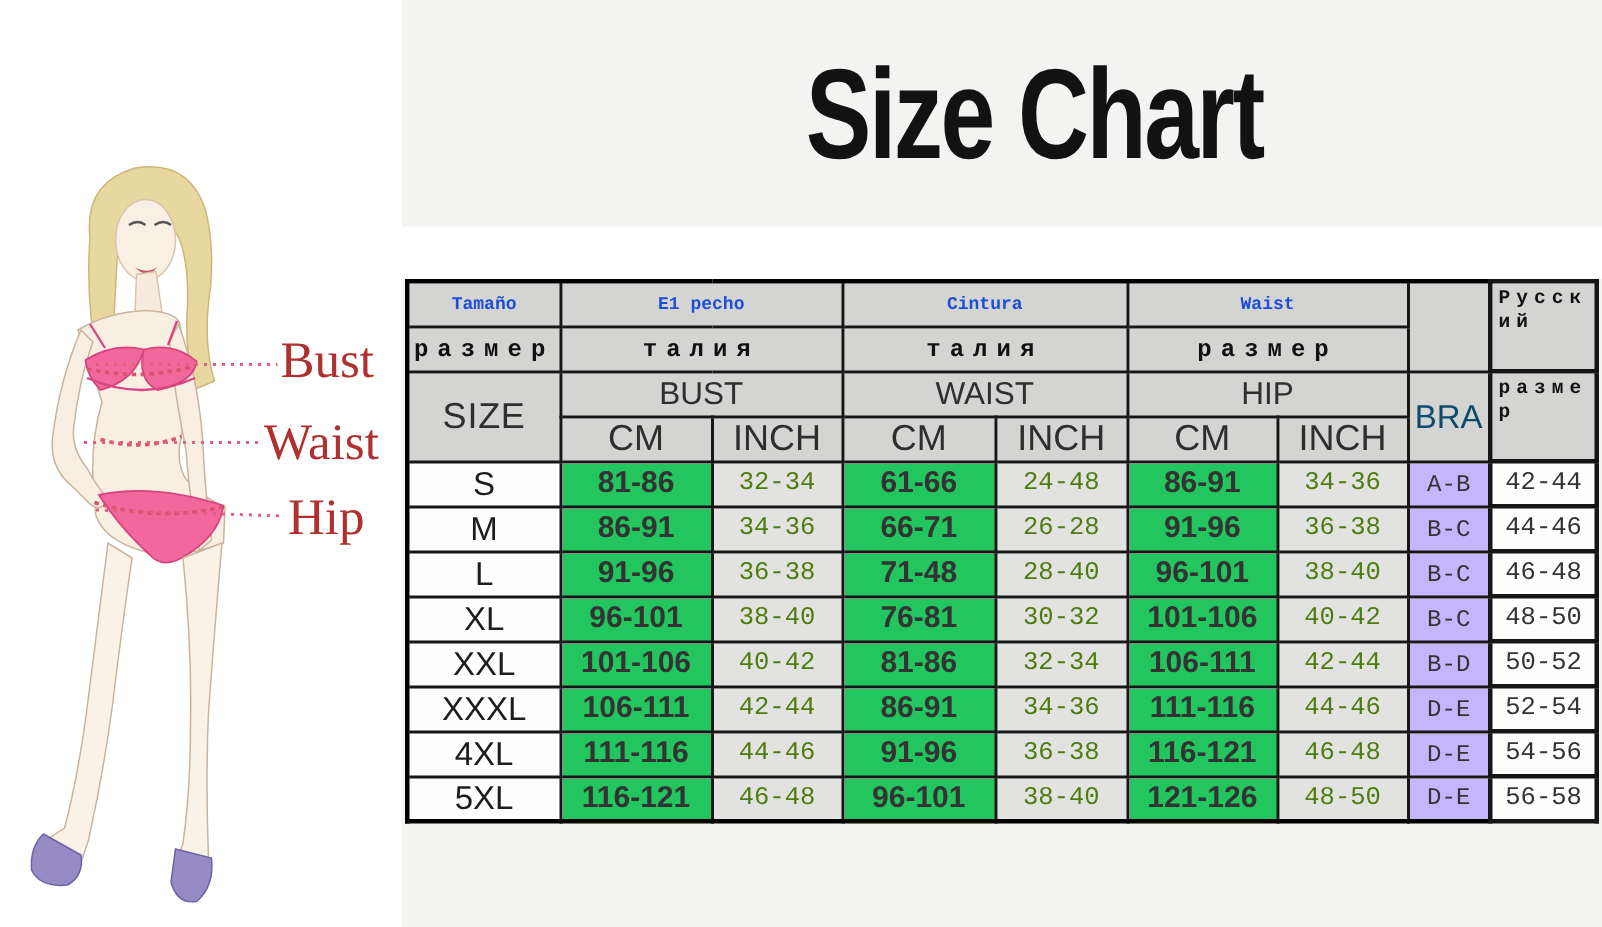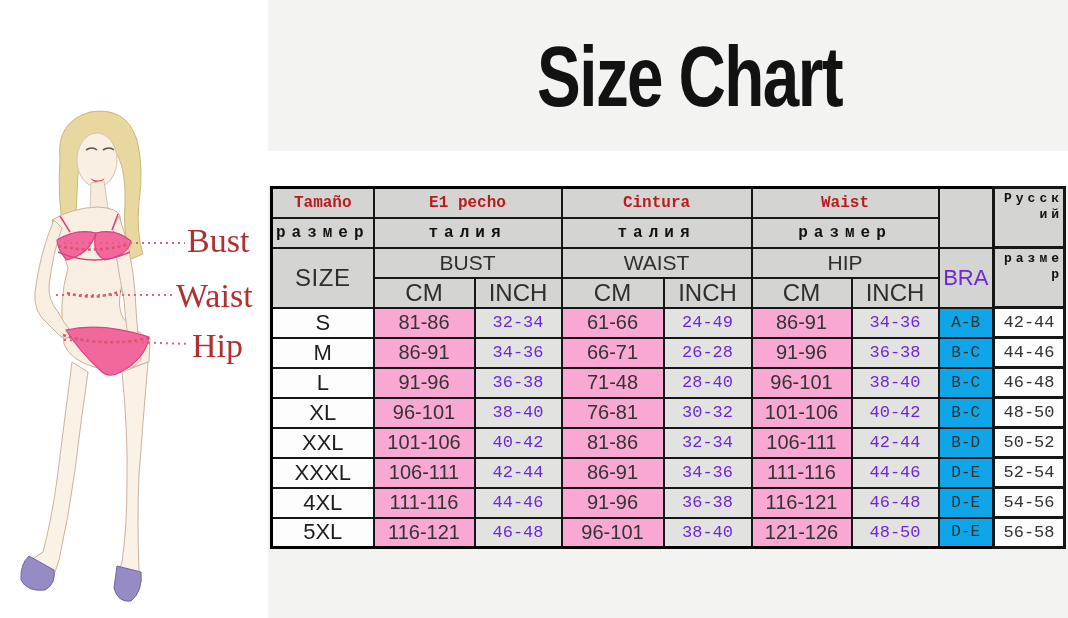--- a/index.html
+++ b/index.html
@@ -23,37 +23,37 @@
     border:3px solid #000;background:#fdfdfd;
   }
   .size-table td{
     border:2px solid #161616;text-align:center;vertical-align:middle;
     padding:0;overflow:hidden;color:#222;
   }
   .size-table thead td{background:var(--header-bg,#d4d4d2);}
   .size-table thead tr{height:30px;}
   .size-table tbody tr{height:30px;}
 
-  .hdr-es td{font-family:"Liberation Mono",monospace;font-weight:bold;font-size:16px;color:#b91c1c;}
+  .hdr-es td{font-family:"Liberation Mono",monospace;font-weight:bold;font-size:12px;color:#1d4ed8;}
   .hdr-ru td{font-family:"Liberation Mono",monospace;font-weight:bold;font-size:16px;letter-spacing:6px;color:#111;}
   .hdr-en td{font-family:"Liberation Sans",sans-serif;font-size:21px;color:#2e2e2e;}
   td.size-hdr{font-size:24px;letter-spacing:0.5px;}
   .hdr-unit td{font-family:"Liberation Sans",sans-serif;font-size:24px;color:#2e2e2e;}
-  td.bra-hdr{font-size:22px;color:#6d28d9;}
+  td.bra-hdr{font-size:22px;color:#0c4a6e;}
   td.rus-hdr{
     font-family:"Liberation Mono",monospace;font-weight:bold;font-size:13px;
-    letter-spacing:4px;line-height:1.25;text-align:right;padding:2px 0 0 4px;
+    letter-spacing:4px;line-height:1.25;text-align:left;padding:2px 0 0 4px;
     word-break:break-all;vertical-align:top;color:#111;
   }
   td.rus-col{border-left-width:3px;border-right-width:3px;border-top-width:3px;border-bottom-width:3px;}
 
   tbody td.c-size{font-family:"Liberation Sans",sans-serif;font-size:22px;color:#1d1d1d;background:#fdfdfd;}
-  tbody td.c-cm{font-family:"Liberation Sans",sans-serif;font-size:20px;color:#333;background:#f9a8d4;}
-  tbody td.c-inch{font-family:"Liberation Mono",monospace;font-size:17px;color:#6d28d9;background:var(--inch-bg,#e2e2e0);}
-  tbody td.c-bra{font-family:"Liberation Mono",monospace;font-size:16px;color:#333;background:#0ea5e9;}
+  tbody td.c-cm{font-family:"Liberation Sans",sans-serif;font-size:20px;color:#333;background:#22c55e;font-weight:bold;}
+  tbody td.c-inch{font-family:"Liberation Mono",monospace;font-size:17px;color:#4d7c0f;background:var(--inch-bg,#e2e2e0);}
+  tbody td.c-bra{font-family:"Liberation Mono",monospace;font-size:16px;color:#333;background:#c4b5fd;}
   tbody td.c-rus{font-family:"Liberation Mono",monospace;font-size:17px;color:#333;background:#fdfdfd;}
 
   
   .left-panel{position:absolute;left:0;top:0;width:268px;height:618px;background:#ffffff;}
   .measure-label{
     position:absolute;font-family:"Liberation Serif",serif;
     font-size:34px;color:var(--label-color,#b03030);white-space:nowrap;
   }
   .lbl-bust{left:187px;top:222px;}
   .lbl-waist{left:176px;top:277px;}
@@ -157,21 +157,21 @@
         <td>CM</td>
         <td>INCH</td>
       </tr>
     </thead>
     <tbody id="table-body">
         <tr>
           <td class="c-size">S</td>
           <td class="c-cm">81-86</td>
           <td class="c-inch">32-34</td>
           <td class="c-cm">61-66</td>
-          <td class="c-inch">24-49</td>
+          <td class="c-inch">24-48</td>
           <td class="c-cm">86-91</td>
           <td class="c-inch">34-36</td>
           <td class="c-bra">A-B</td>
           <td class="c-rus rus-col">42-44</td>
         </tr>
         <tr>
           <td class="c-size">M</td>
           <td class="c-cm">86-91</td>
           <td class="c-inch">34-36</td>
           <td class="c-cm">66-71</td>

